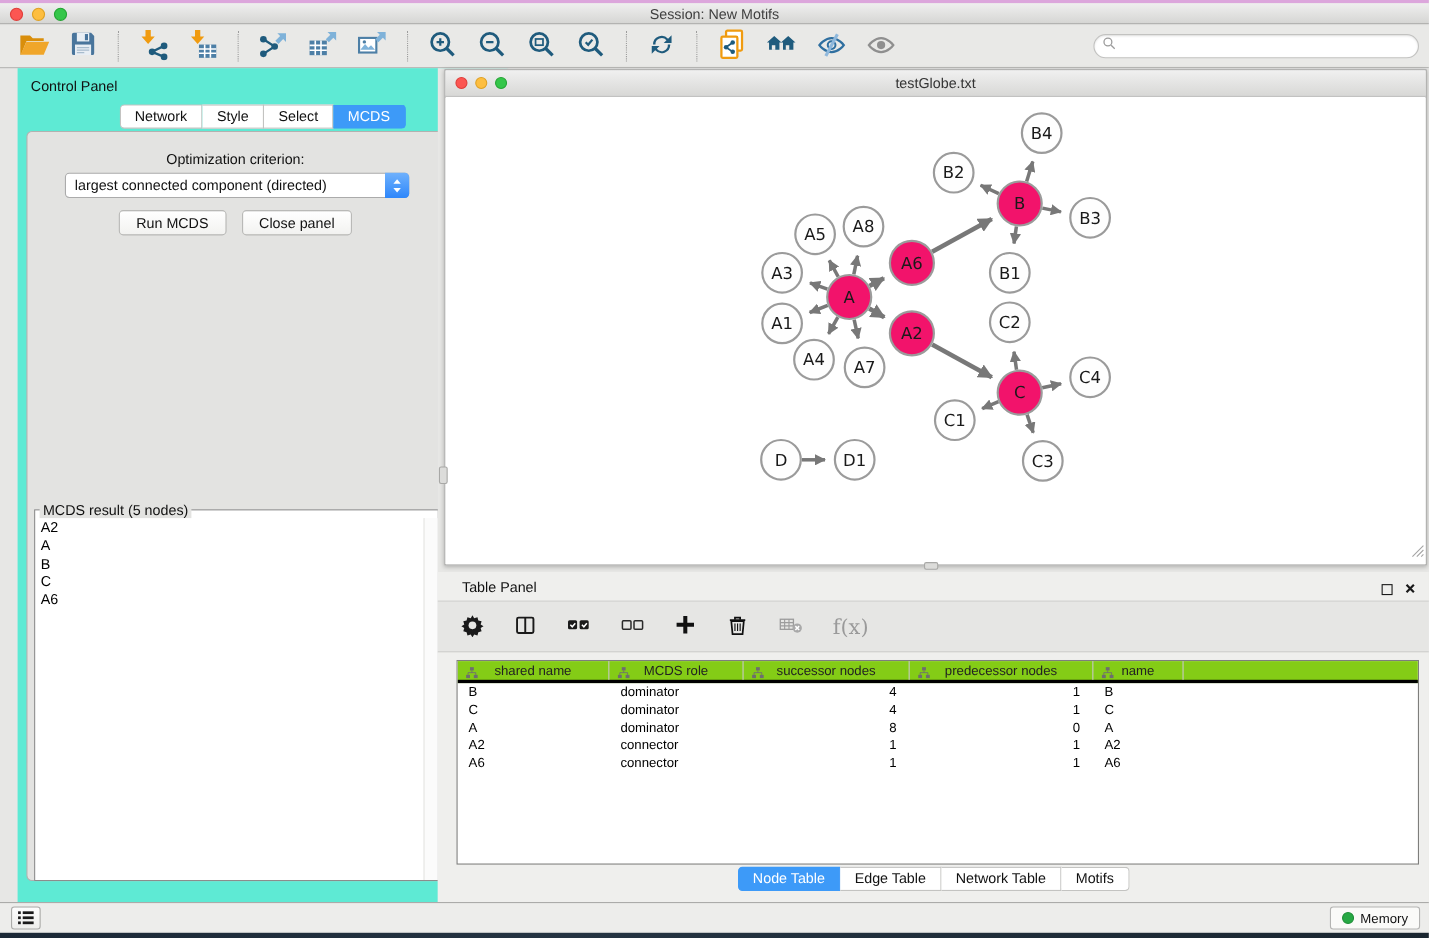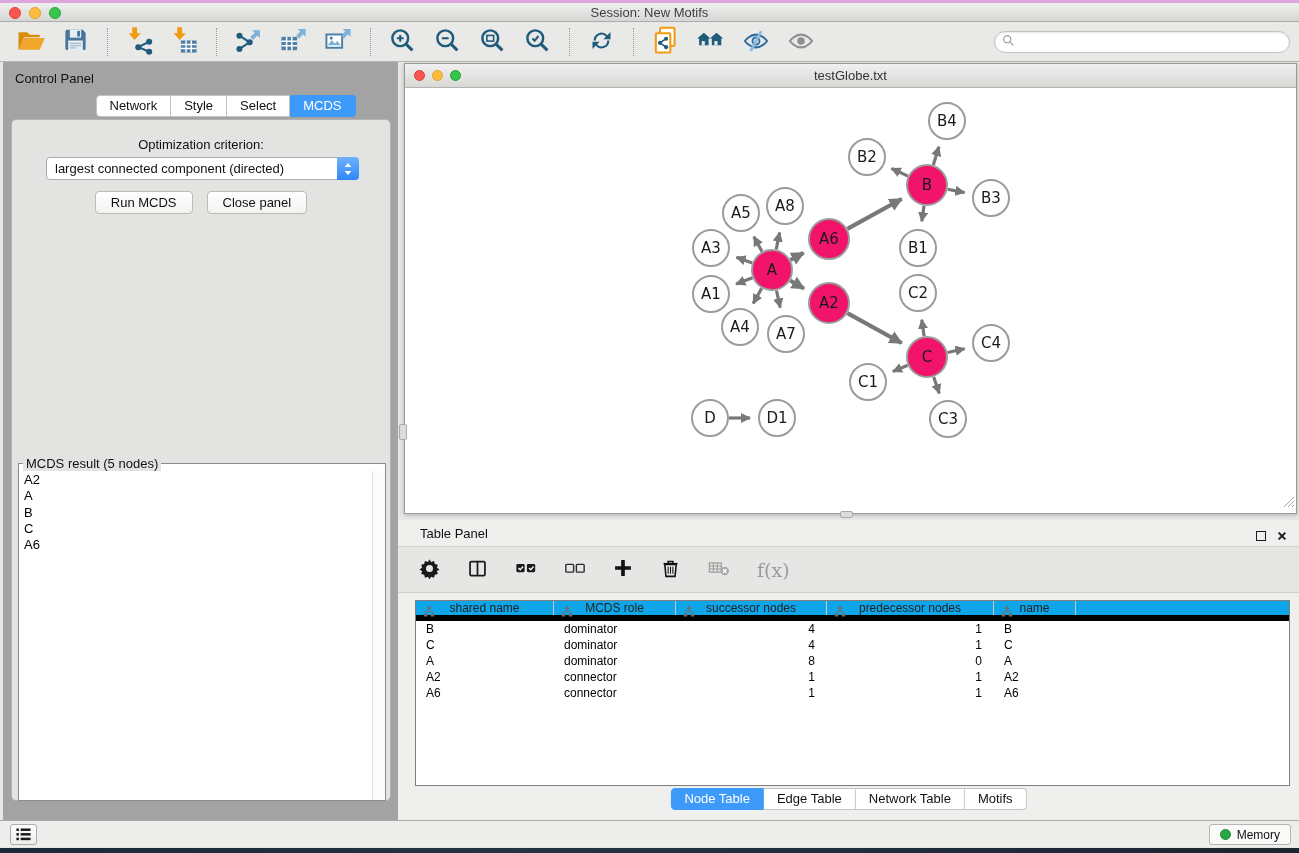--- a/index.html
+++ b/index.html
@@ -20,21 +20,21 @@
   
   .toolbar { position:absolute; top:23px; left:0; right:0; height:39px; background:#E9E9E7; border-bottom:1px solid #B6B6B4; display:flex; align-items:center; }
   .tb-groups { display:flex; align-items:center; padding-left:8px; }
   .tb-group { display:flex; align-items:center; }
   .tb-sep { width:1px; height:28px; border-left:1px dotted #9C9C9C; margin:0 9px; }
   .tb-btn { width:45px; height:34px; background:transparent; border:none; display:flex; align-items:center; justify-content:center; cursor:pointer; }
   .search-box { margin-left:auto; margin-right:9px; width:296px; height:22px; background:#FFF; border:1px solid #C2C2C0; border-radius:12px; display:flex; align-items:center; padding-left:7px; box-shadow:inset 0 1px 2px rgba(0,0,0,0.10); }
   .search-box input { border:none; outline:none; flex:1; height:18px; font-size:13px; background:transparent; font-family:"Liberation Sans",sans-serif; }
 
   
-  .control-panel { position:absolute; left:3px; top:62px; width:446px; height:758px; background:#a3a3a3; border-right:1px solid #C4C4C2; }
+  .control-panel { position:absolute; left:16px; top:62px; width:446px; height:758px; background:#5eead4; border-right:1px solid #C4C4C2; }
   .cp-title { position:absolute; left:12px; top:9px; font-size:13px; color:#111; }
   .panel-icons { position:absolute; right:10px; top:9px; display:flex; gap:11px; align-items:center; }
   .float-icon { width:10px; height:10px; border:1.5px solid #1A1A1A; display:inline-block; }
   .seg { display:flex; }
   .seg .tab { background:#FFF; border:1px solid #C3C3C1; border-left:none; padding:2px 13px; font-size:13px; color:#111; line-height:16px; cursor:pointer; white-space:nowrap; }
   .seg .tab:first-child { border-left:1px solid #C3C3C1; border-radius:4px 0 0 4px; }
   .seg .tab:last-child { border-radius:0 4px 4px 0; }
   .seg .tab.selected { background:#3D9AF8; border-color:#3D9AF8; color:#FFF; }
   .cp-tabs { position:absolute; left:50%; transform:translateX(-50%); top:33px; z-index:2; }
   .cp-content { position:absolute; left:8px; top:57px; width:380px; height:682px; background:#E3E3E1; border:1px solid #B2B2B0; border-radius:5px; }
@@ -65,21 +65,21 @@
   .h-grip { position:absolute; left:442px; top:449px; width:13px; height:7px; background:#DCDCDA; border:1px solid #A8A8A6; border-radius:2px; cursor:row-resize; }
 
   
   .table-panel { position:absolute; left:0; top:458px; width:901px; height:300px; background:#EFEFED; }
   .tp-title { position:absolute; left:22px; top:6px; font-size:13px; color:#111; }
   .tp-panel-icons { position:absolute; right:12px; top:7px; display:flex; gap:11px; align-items:center; }
   .tp-toolbar { position:absolute; top:26px; left:0; right:0; height:47px; background:#E6E6E4; border-top:1px solid #D2D2D0; border-bottom:1px solid #CFCFCD; display:flex; align-items:center; padding-left:21px; gap:27px; }
   .tp-tbtn { background:none; border:none; padding:0; display:flex; align-items:center; cursor:pointer; }
   .fx { font-family:"DejaVu Serif", serif; font-size:19px; color:#9A9A9A; }
   .node-table { position:absolute; left:17px; top:80px; width:875px; height:186px; border:1px solid #7E7E7C; background:#FFF; overflow:hidden; }
-  .nt-head { display:flex; height:20px; background:#0ea5e9; border-bottom:6px solid #000000; }
+  .nt-head { display:flex; height:20px; background:#84cc16; border-bottom:3px solid #000000; }
   .nt-hcell { position:relative; display:flex; align-items:center; justify-content:center; border-right:1px solid #C8C8C6; font-size:12px; color:#222; }
   .nt-hcell .hicon { position:absolute; left:7px; top:5px; }
   .nt-hcell.filler { border-right:none; flex:1; }
   .nt-row { display:flex; height:16px; align-items:center; font-size:12px; color:#000; }
   .nt-cell { white-space:nowrap; overflow:hidden; }
   .nt-cell.left { padding-left:10px; text-align:left; }
   .nt-cell.right { padding-right:12px; text-align:right; }
   .tp-tabs { position:absolute; left:50%; transform:translateX(-50%); top:268px; }
 
   

